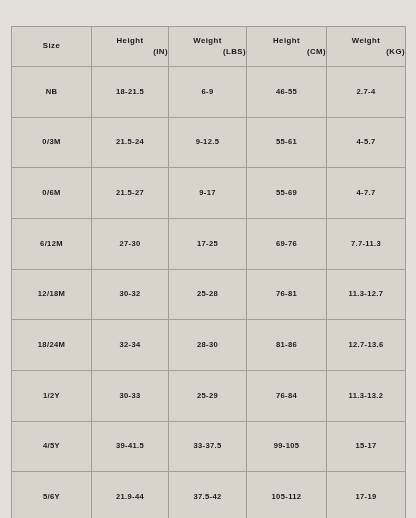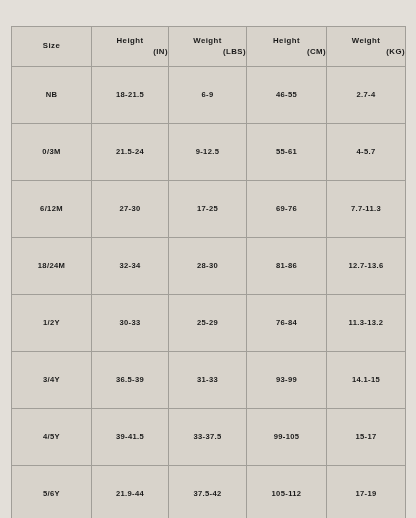--- a/index.html
+++ b/index.html
@@ -106,46 +106,53 @@
         <td>2.7-4</td>
       </tr>
       <tr>
         <td>0/3M</td>
         <td>21.5-24</td>
         <td>9-12.5</td>
         <td>55-61</td>
         <td>4-5.7</td>
       </tr>
       <tr>
+        <td>0/6M</td>
+        <td>21.5-27</td>
+        <td>9-17</td>
+        <td>55-69</td>
+        <td>4-7.7</td>
+      </tr>
+      <tr>
         <td>6/12M</td>
         <td>27-30</td>
         <td>17-25</td>
         <td>69-76</td>
         <td>7.7-11.3</td>
+      </tr>
+      <tr>
+        <td>12/18M</td>
+        <td>30-32</td>
+        <td>25-28</td>
+        <td>76-81</td>
+        <td>11.3-12.7</td>
       </tr>
       <tr>
         <td>18/24M</td>
         <td>32-34</td>
         <td>28-30</td>
         <td>81-86</td>
         <td>12.7-13.6</td>
       </tr>
       <tr>
         <td>1/2Y</td>
         <td>30-33</td>
         <td>25-29</td>
         <td>76-84</td>
         <td>11.3-13.2</td>
-      </tr>
-      <tr>
-        <td>3/4Y</td>
-        <td>36.5-39</td>
-        <td>31-33</td>
-        <td>93-99</td>
-        <td>14.1-15</td>
       </tr>
       <tr>
         <td>4/5Y</td>
         <td>39-41.5</td>
         <td>33-37.5</td>
         <td>99-105</td>
         <td>15-17</td>
       </tr>
       <tr>
         <td>5/6Y</td>

